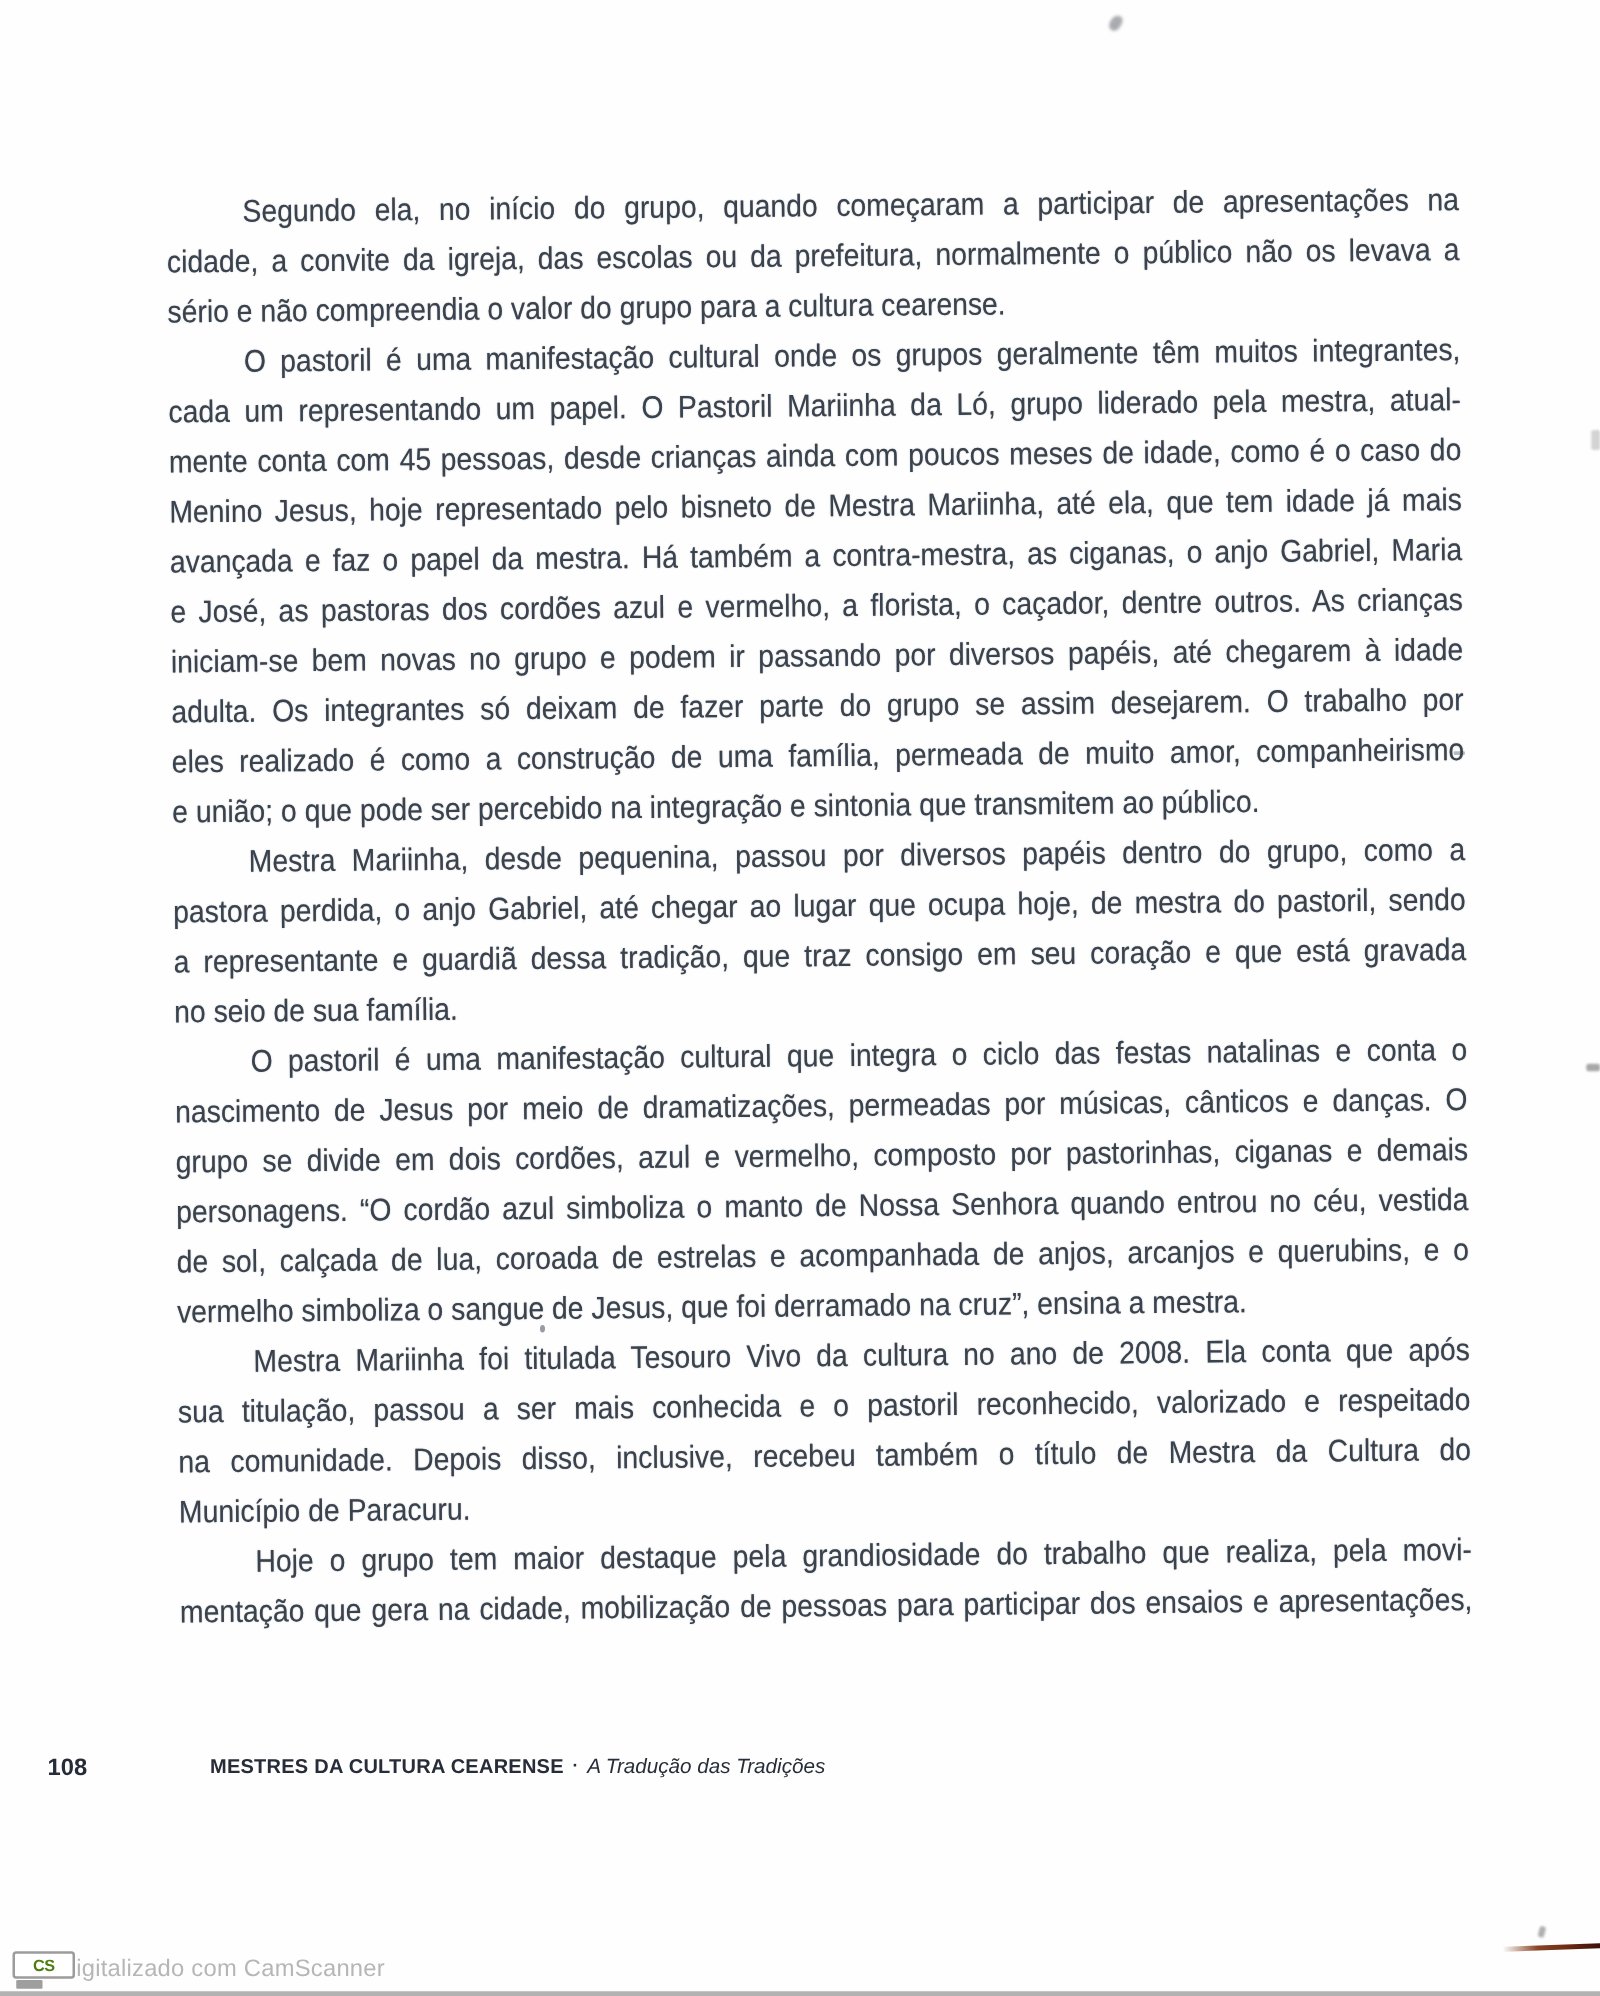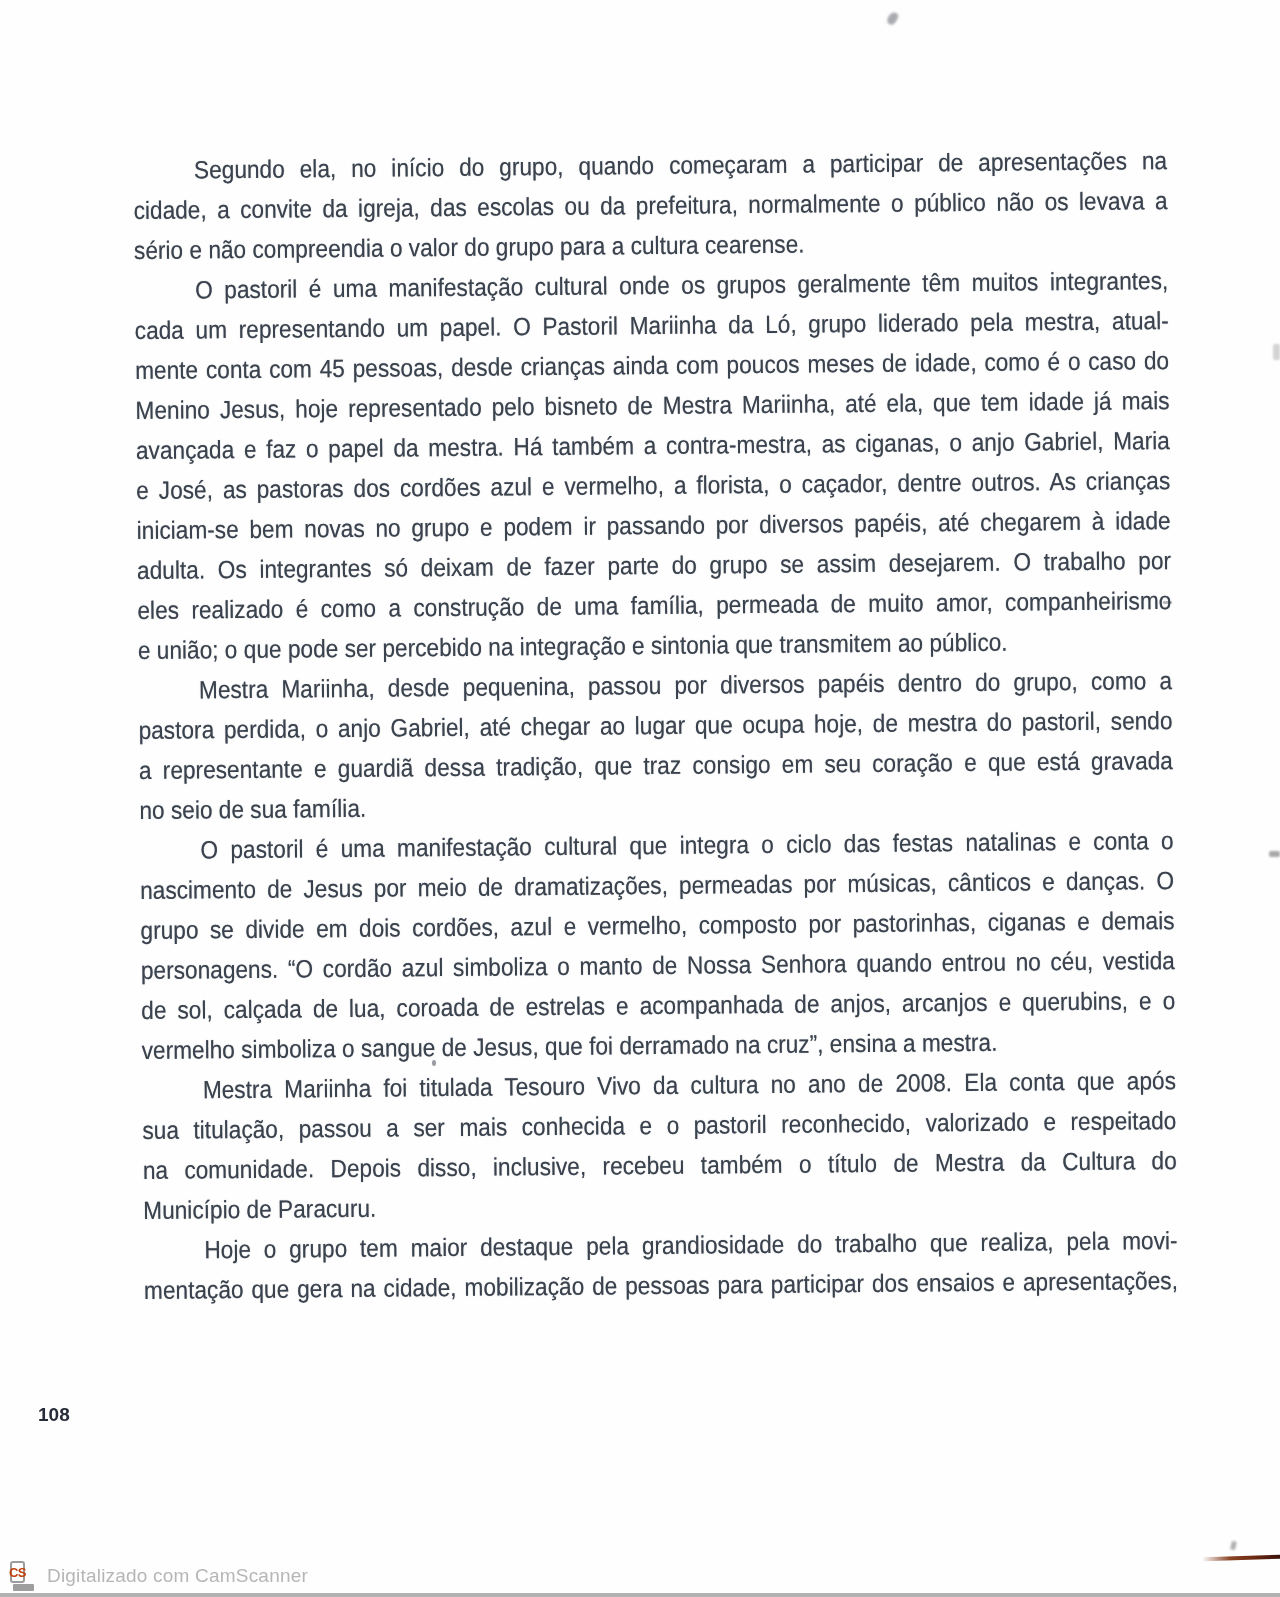--- a/index.html
+++ b/index.html
@@ -39,23 +39,23 @@
   .page-number{position:absolute;left:38px;top:0;font-size:19px;font-weight:bold;}
   .footer-title{position:absolute;left:168px;top:0;font-size:16px;}
   .book-title{font-weight:bold;letter-spacing:0.2px;}
   .dot-sep{margin:0 7px;font-weight:bold;font-size:14px;vertical-align:1px;}
   .subtitle{font-style:italic;font-size:16.5px;}
 
   
   .watermark{position:absolute;left:10px;top:1561px;display:flex;align-items:center;gap:11px;}
   .cs-badge{position:relative;width:26px;height:30px;flex:0 0 auto;}
   .cs-box{
-    box-sizing:border-box;width:15px;height:22px;
+    box-sizing:border-box;width:50px;height:22px;
     border:2.5px solid #9c9c9c;border-radius:3px;background:#ffffff;
-    color:#c2410c;font-weight:bold;font-size:13px;letter-spacing:-0.5px;
+    color:#4d7c0f;font-weight:bold;font-size:13px;letter-spacing:-0.5px;
     display:flex;align-items:center;justify-content:center;
   }
   .cs-base{width:21px;height:7px;background:#9e9e9e;margin:1px auto 0;border-radius:1px;}
   .wm-label{font-size:19px;color:#b6b6b6;letter-spacing:0.2px;}
 
   
   .artifact{position:absolute;pointer-events:none;}
   .smudge-top{
     left:888px;top:12px;width:9px;height:13px;
     background:#8d9097;border-radius:60% 40% 50% 50%;
@@ -141,20 +141,23 @@
         <div class="line last">Município de Paracuru.</div>
       </div>
       <div class="paragraph">
         <div class="line first">Hoje o grupo tem maior destaque pela grandiosidade do trabalho que realiza, pela movi-</div>
         <div class="line">mentação que gera na cidade, mobilização de pessoas para participar dos ensaios e apresentações,</div>
       </div>
     </div>
 
   <div class="footer">
     <span class="page-number">108</span>
+    <div class="footer-title">
+      <span class="book-title">MESTRES DA CULTURA CEARENSE</span><span class="dot-sep">·</span><span class="subtitle">A Tradução das Tradições</span>
+    </div>
   </div>
 
   <div class="watermark">
     <div class="cs-badge">
       <div class="cs-box">CS</div>
       <div class="cs-base"></div>
     </div>
     <span class="wm-label">Digitalizado com CamScanner</span>
   </div>
 

